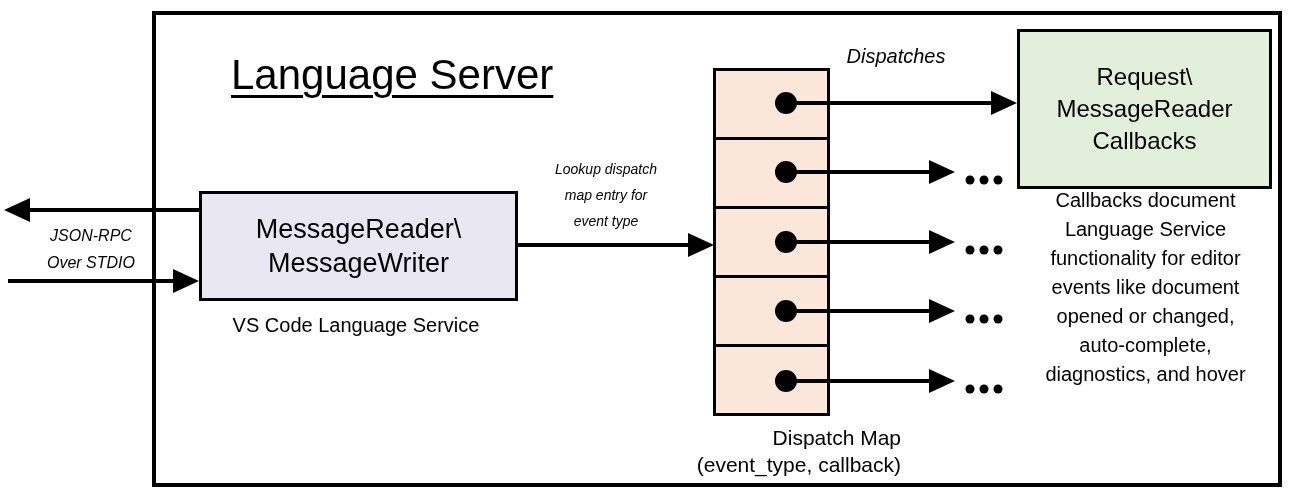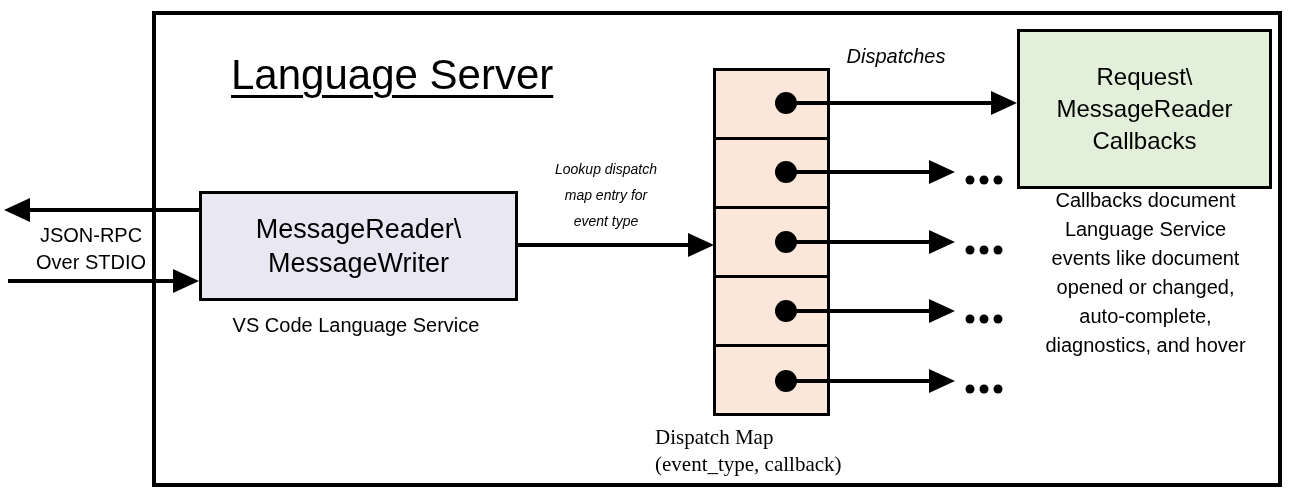--- a/index.html
+++ b/index.html
@@ -57,21 +57,22 @@
     width: 380px;
     text-align: center;
     font-size: 20px;
     line-height: 27px;
   }
 
   #stdio-label {
     left: 15px; top: 222px;
     width: 152px;
     text-align: center;
-    font-size: 20px;
+    font-style: italic;
+    font-size: 16px;
     line-height: 27px;
   }
 
   #lookup-label {
     left: 518px; top: 156px;
     width: 176px;
     text-align: center;
     font-style: italic;
     font-size: 14px;
     line-height: 26px;
@@ -117,24 +118,23 @@
     left: 1018px; top: 186px;
     width: 255px;
     text-align: center;
     font-size: 20px;
     line-height: 29px;
   }
 
   #dispatch-caption {
     left: 655px; top: 424px;
     width: 246px;
-    text-align: left;
+    text-align: right;
     font-size: 21px;
     line-height: 27px;
-    font-family: Liberation Serif, serif;
   }
 
   #connectors {
     left: 0; top: 0;
     width: 1291px; height: 494px;
     pointer-events: none;
   }
   #connectors line { stroke: #000; stroke-width: 4; }
   #connectors polygon, #connectors circle { fill: #000; }
 </style>
@@ -181,20 +181,21 @@
 
   <div id="callback-box" class="abs">
     <div>Request\</div>
     <div>MessageReader</div>
     <div>Callbacks</div>
   </div>
 
   <div id="callbacks-note" class="abs">
     <div>Callbacks document</div>
     <div>Language Service</div>
+    <div>functionality for editor</div>
     <div>events like document</div>
     <div>opened or changed,</div>
     <div>auto-complete,</div>
     <div>diagnostics, and hover</div>
   </div>
 
   <div id="dispatch-caption" class="abs">
     <div>Dispatch Map</div>
     <div>(event_type, callback)</div>
   </div>

